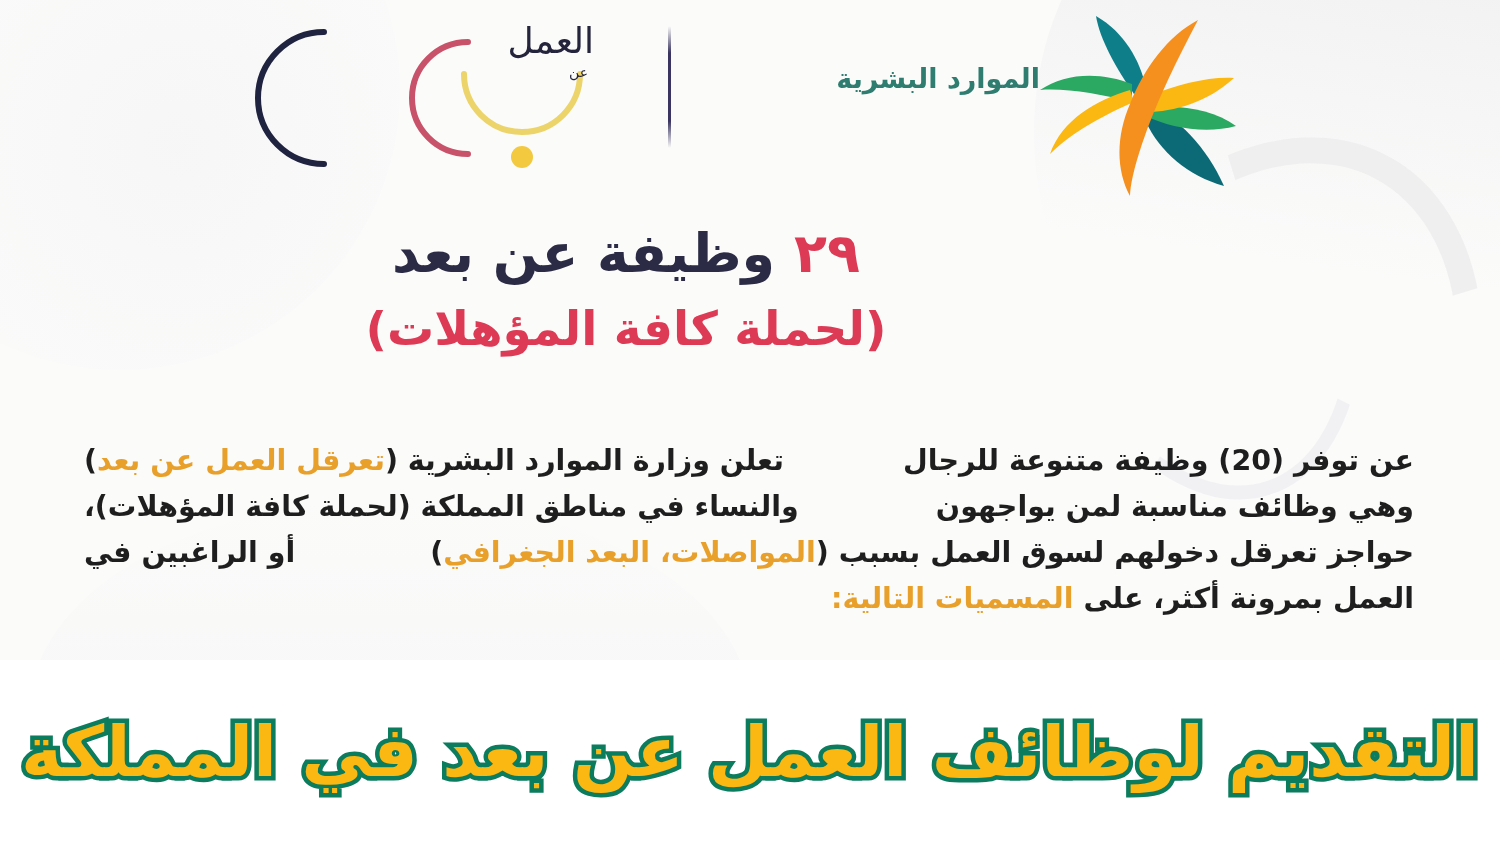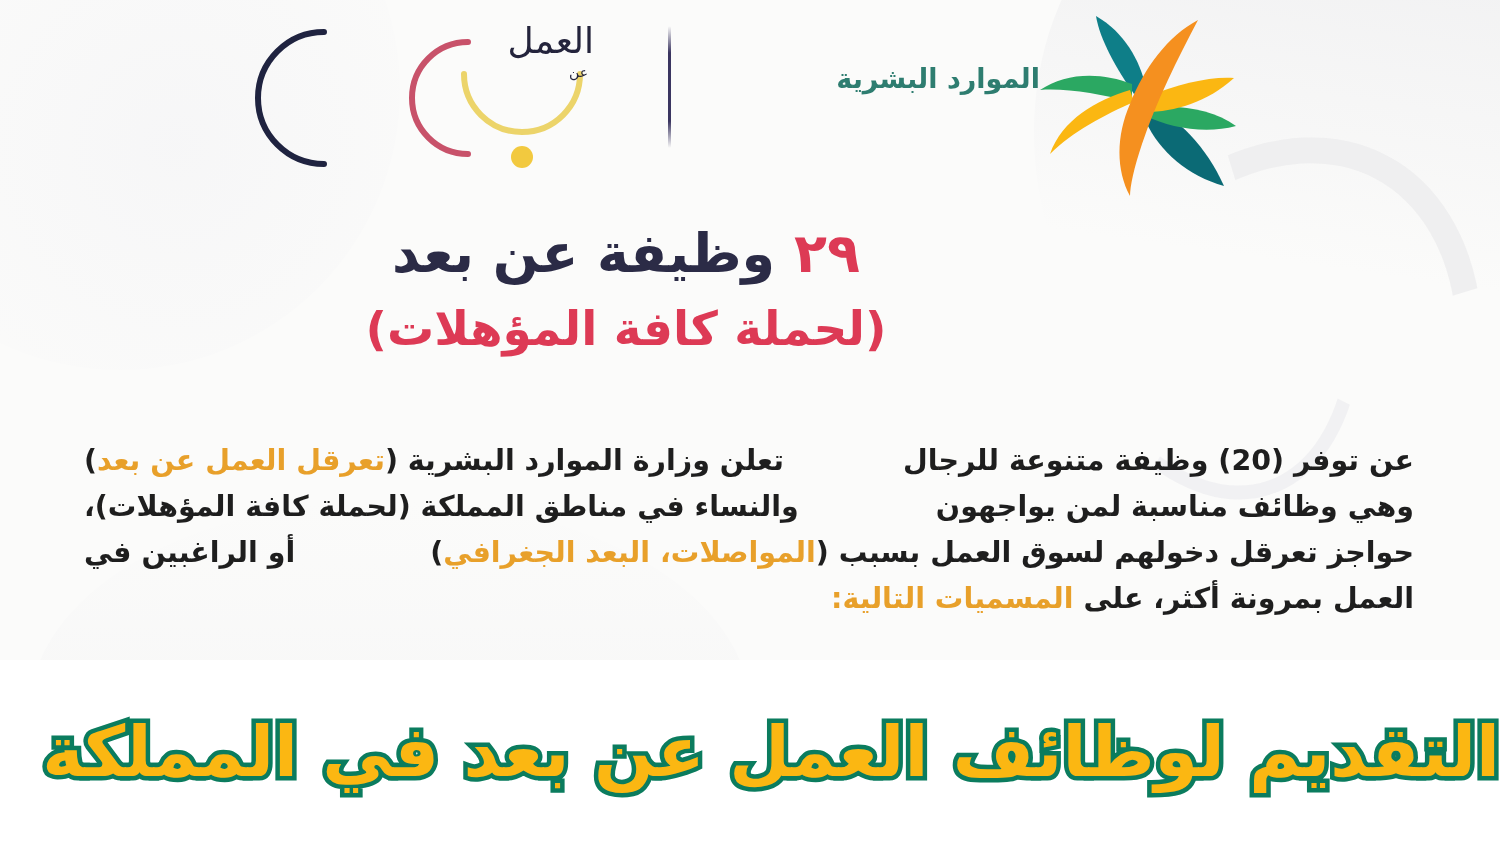--- a/index.html
+++ b/index.html
@@ -166,20 +166,21 @@
 
   
   .banner {
     position: absolute;
     left: 0; top: 660px;
     width: 1500px;
     height: 183px;
     background: #ffffff;
     display: flex;
     align-items: center;
+    justify-content: center;
     direction: rtl;
   }
   .banner-text {
     font-size: 70px;
     font-weight: 700;
     color: #FBB712;
     letter-spacing: 0px;
     line-height: 1;
     white-space: nowrap;
     -webkit-text-stroke: 9px #0B7C5E;

